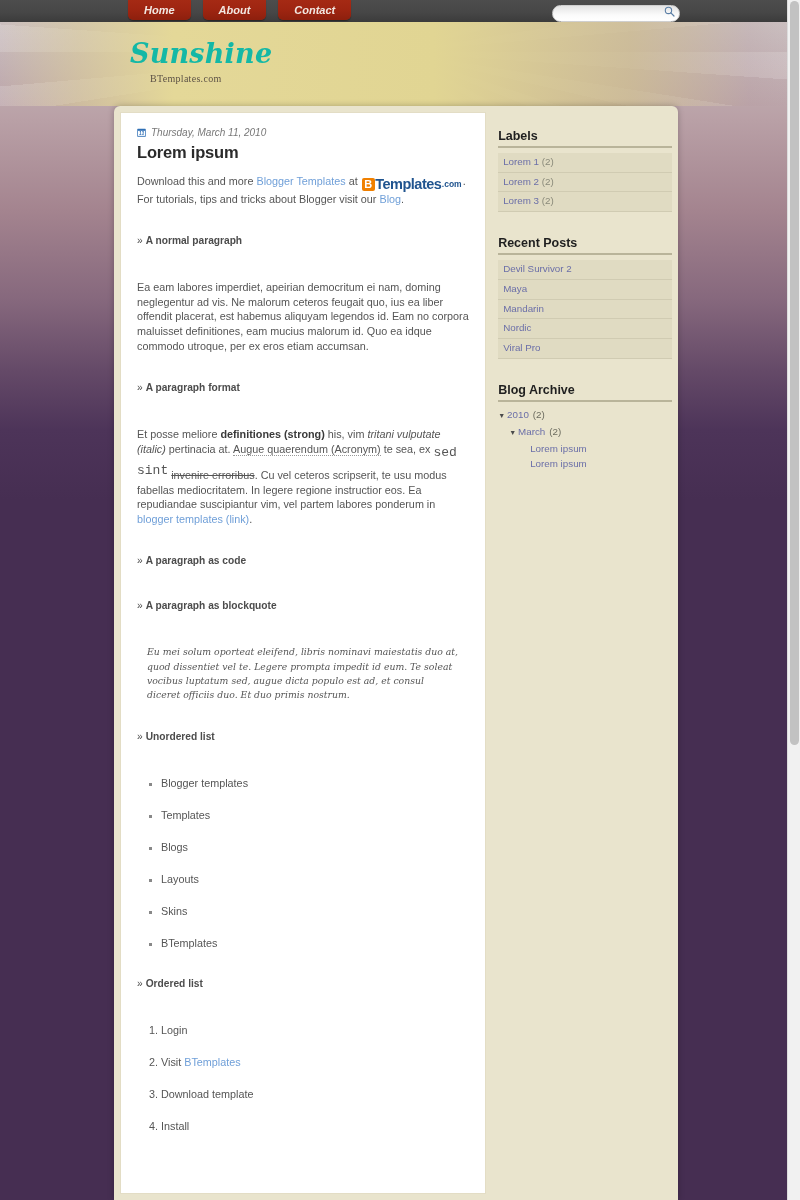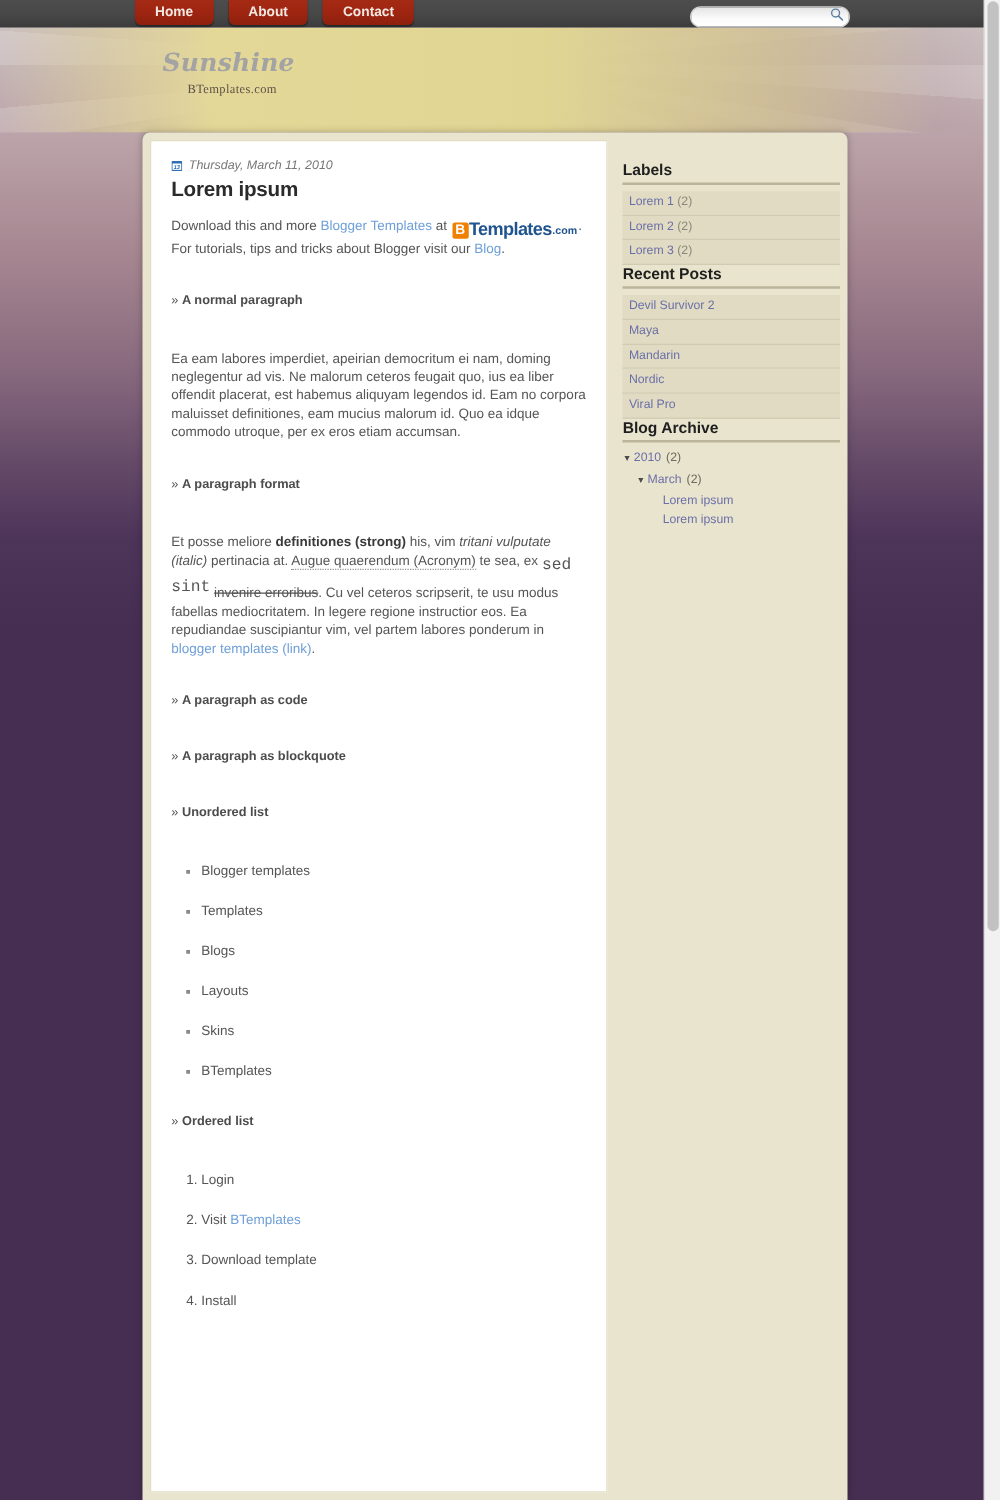--- a/index.html
+++ b/index.html
@@ -38,25 +38,26 @@
   #topbar {
     position: absolute;
     left: 0; top: 0;
     width: 788px;
     height: 22px;
     background: linear-gradient(to bottom, #4d4d4d 0%, #474747 55%, #3b3b3b 100%);
     z-index: 20;
   }
   #nav {
     position: absolute;
-    left: 108px; top: 0;
+    left: 128px; top: 0;
     display: flex;
     gap: 12px;
     height: 22px;
     align-items: flex-start;
+    font-style: italic;
   }
   .nav-item {
     display: block;
     height: 20px;
     line-height: 20px;
     padding: 0 16px;
     background: linear-gradient(to bottom, #a52a14 0%, #9e2511 50%, #8d1f0d 100%);
     color: #f2e8e2;
     font-size: 11px;
     font-weight: bold;
@@ -133,22 +134,22 @@
   }
   #header-inner {
     position: absolute;
     left: 130px;
     top: 18px;
   }
   #site-title {
     font-family: "DejaVu Serif", serif;
     font-style: italic;
     font-weight: bold;
-    font-size: 20px;
-    color: #a3a3a3;
+    font-size: 27px;
+    color: #14b8a6;
     line-height: 1;
     letter-spacing: .2px;
   }
   #site-subtitle {
     margin-top: 6px;
     margin-left: 20px;
     font-family: Liberation Serif, serif;
     font-size: 10px;
     color: #5d5246;
     letter-spacing: .3px;
@@ -301,21 +302,21 @@
   ol.doclist { list-style: decimal; }
   ul.doclist li::marker { color: #888; font-size: 9px; }
 
   
   #sidebar {
     width: 178px;
     margin-left: 12px;
     padding-top: 17px;
     box-sizing: border-box;
   }
-  .widget { }
+  .widget { margin-bottom: 24px; }
   .widget-title {
     font-size: 12.5px;
     font-weight: bold;
     color: #1f1f1f;
     padding-bottom: 3px;
     border-bottom: 2px solid #b9b49a;
     margin-bottom: 5px;
   }
   .widget-list { list-style: none; margin: 0; padding: 0; }
   .widget-list li {
@@ -437,20 +438,21 @@
 
       <div class="sec-label"><span class="chev">»</span><span>A normal paragraph</span></div>
       <p class="body-text para">Ea eam labores imperdiet, apeirian democritum ei nam, doming neglegentur ad vis. Ne malorum ceteros feugait quo, ius ea liber offendit placerat, est habemus aliquyam legendos id. Eam no corpora maluisset definitiones, eam mucius malorum id. Quo ea idque commodo utroque, per ex eros etiam accumsan.</p>
 
       <div class="sec-label"><span class="chev">»</span><span>A paragraph format</span></div>
       <p class="body-text para"><span>Et posse meliore </span><span class="strong">definitiones (strong)</span><span> his, vim </span><span class="ital">tritani vulputate (italic)</span><span> pertinacia at. </span><span class="acro">Augue quaerendum (Acronym)</span><span> te sea, ex </span><sub>sed</sub><span> </span><sup>sint</sup><span> </span><span class="strike">invenire erroribus</span><span>. Cu vel ceteros scripserit, te usu modus fabellas mediocritatem. In legere regione instructior eos. Ea repudiandae suscipiantur vim, vel partem labores ponderum in </span><a class="lnk">blogger templates (link)</a><span>.</span></p>
 
       <div class="sec-label"><span class="chev">»</span><span>A paragraph as code</span></div>
 
       <div class="sec-label"><span class="chev">»</span><span>A paragraph as blockquote</span></div>
+      <blockquote id="blockquote">Eu mei solum oporteat eleifend, libris nominavi maiestatis duo at, quod dissentiet vel te. Legere prompta impedit id eum. Te soleat vocibus luptatum sed, augue dicta populo est ad, et consul diceret officiis duo. Et duo primis nostrum.</blockquote>
 
       <div class="sec-label"><span class="chev">»</span><span>Unordered list</span></div>
       <ul class="doclist">
         <li>Blogger templates</li>
         <li>Templates</li>
         <li>Blogs</li>
         <li>Layouts</li>
         <li>Skins</li>
         <li>BTemplates</li>
       </ul>

